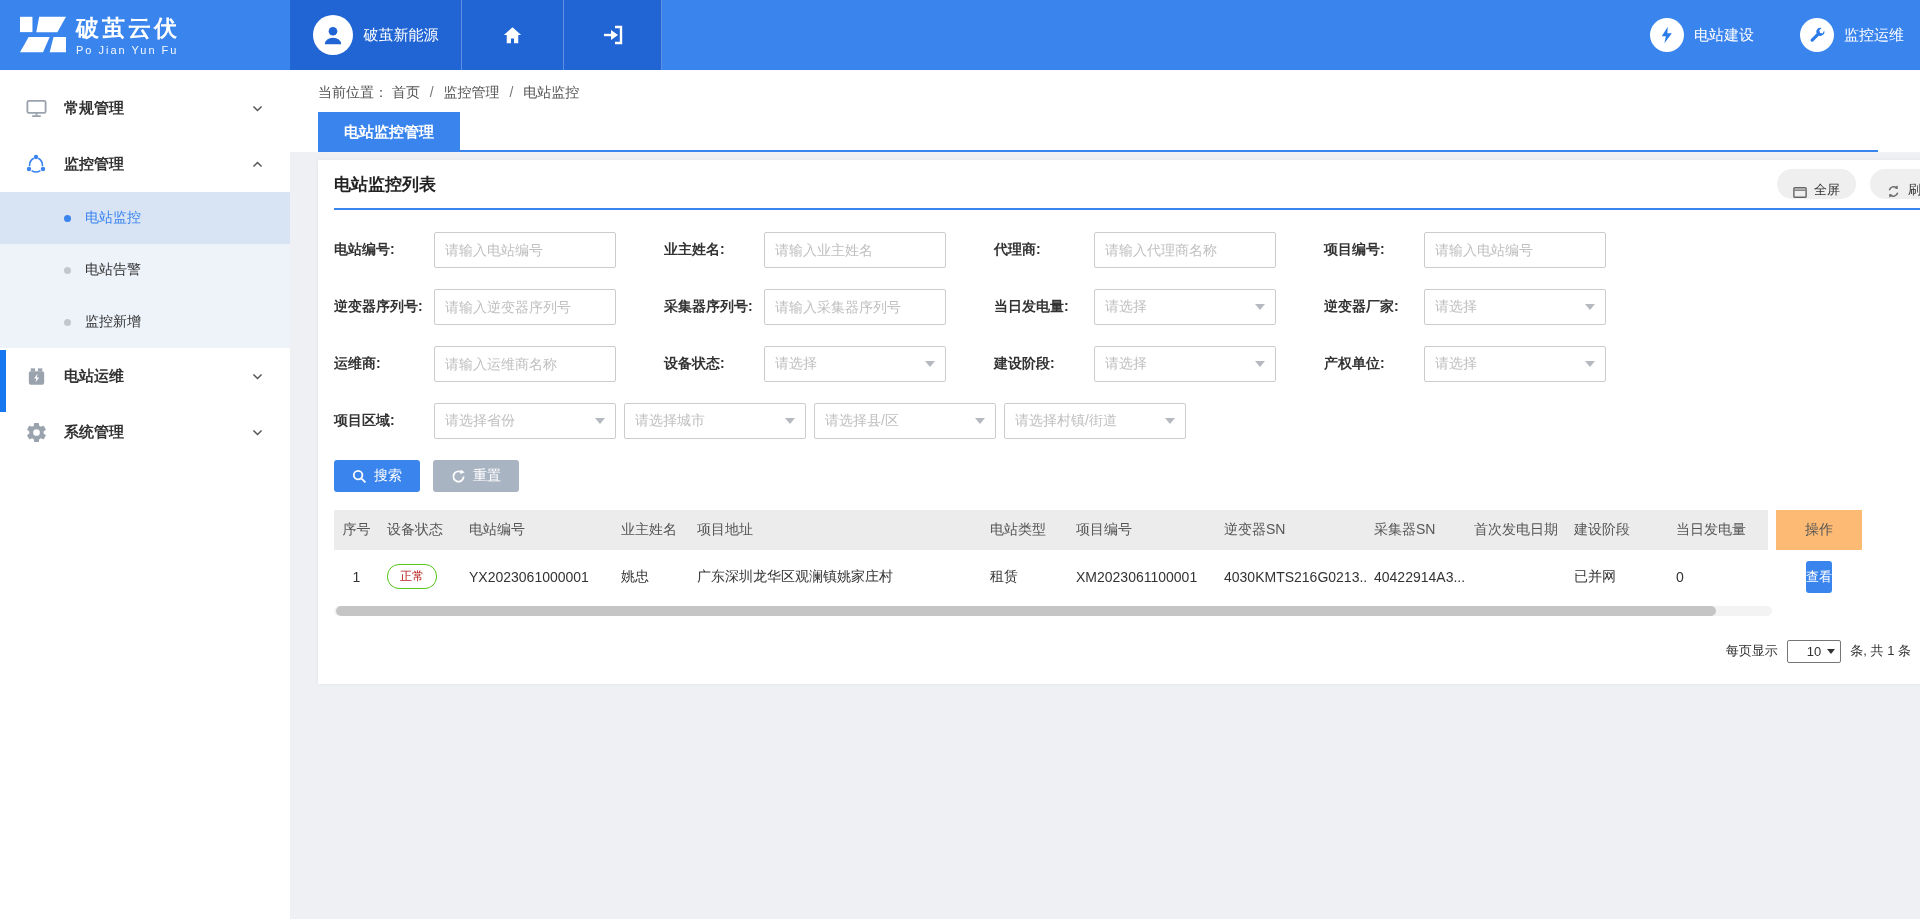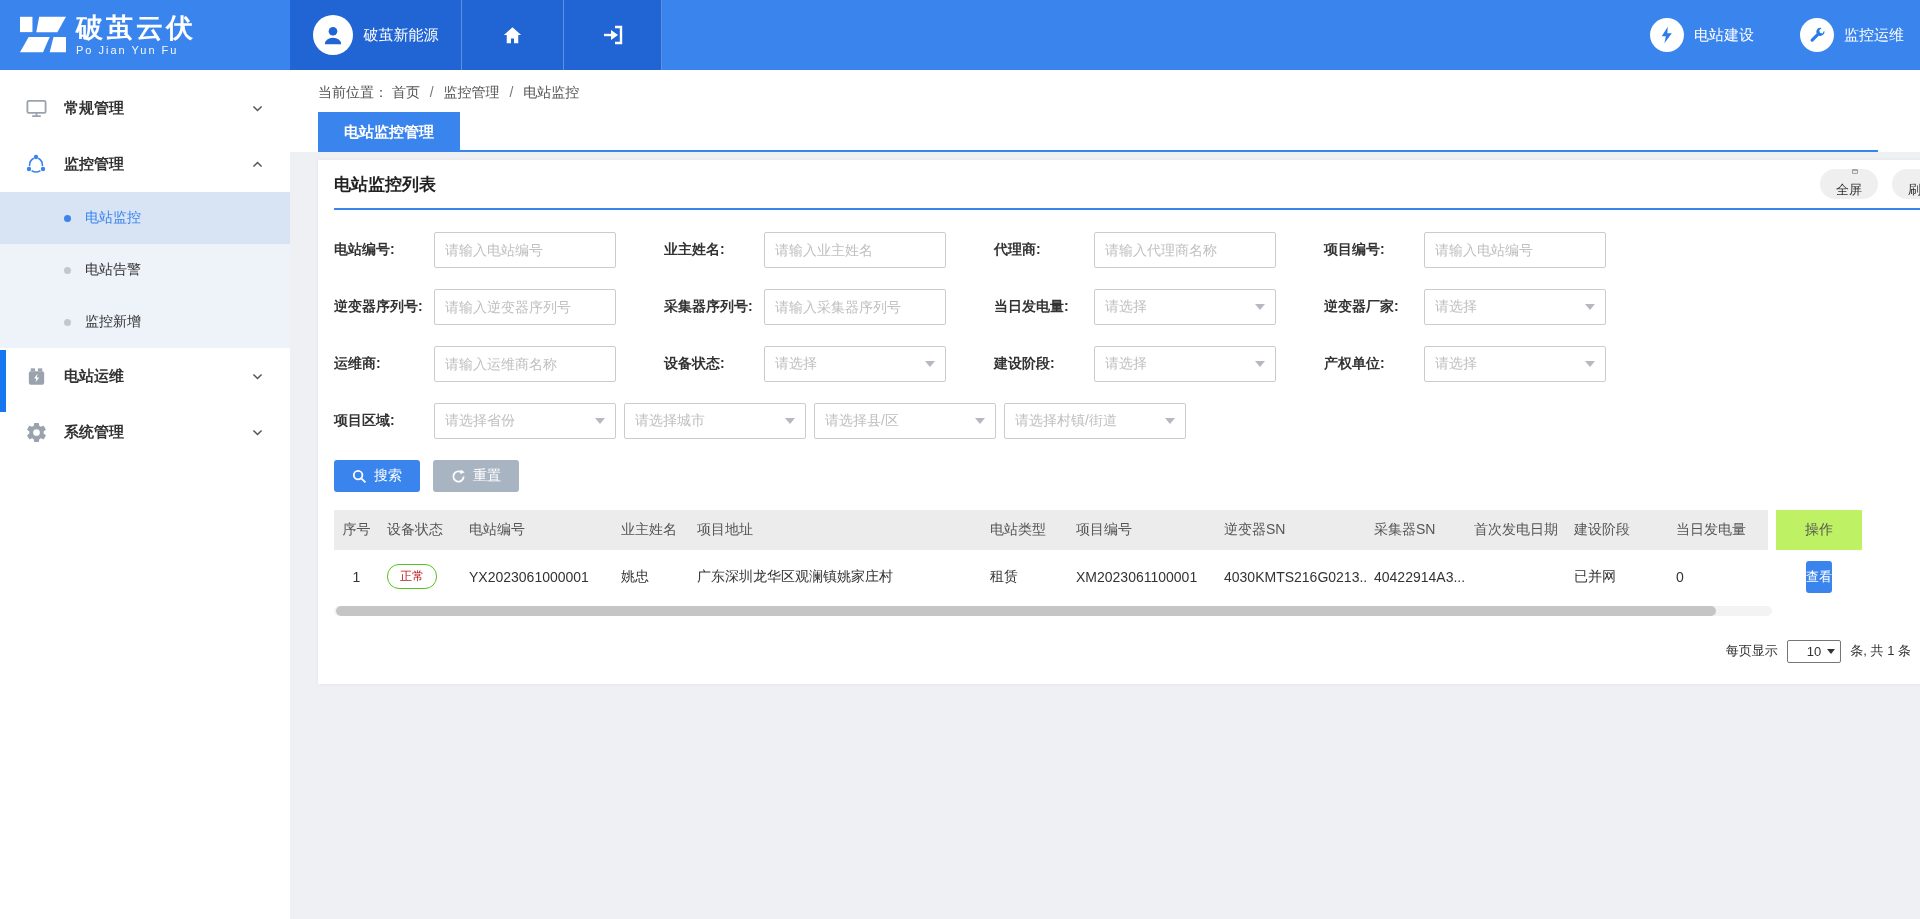--- a/index.html
+++ b/index.html
@@ -4,21 +4,21 @@
 <style>
   * { margin:0; padding:0; box-sizing:border-box; }
   html,body { width:1920px; height:919px; overflow:hidden; background:#eef0f4;
     font-family:"Liberation Sans","DejaVu Sans",sans-serif; color:#333; }
 
   
   .topbar { position:absolute; top:0; left:0; width:1920px; height:70px; display:flex; z-index:5; }
   .logo-area { width:290px; height:70px; background:#3a84ee; display:flex; align-items:center; padding-left:20px; }
   .logo-glyph { width:46px; height:40px; flex:none; }
   .logo-text { margin-left:10px; color:#fff; }
-  .logo-title { font-size:27px; font-weight:bold; letter-spacing:3px; line-height:26px; }
+  .logo-title { font-size:23px; font-weight:bold; letter-spacing:3px; line-height:26px; }
   .logo-sub { font-size:11px; letter-spacing:2px; margin-top:3px; opacity:.95; }
   .topbar-mid { display:flex; background:#2165d5; height:70px; }
   .tb-sec { display:flex; align-items:center; justify-content:center; border-right:1px solid rgba(255,255,255,.28); cursor:pointer; }
   .tb-user { width:172px; gap:11px; padding:0 6px; }
   .avatar { width:40px; height:40px; border-radius:50%; background:#fff; display:flex; align-items:center; justify-content:center; flex:none; }
   .tb-user-name { color:#fff; font-size:15px; white-space:nowrap; }
   .tb-home { width:102px; }
   .tb-login { width:98px; }
   .topbar-right { flex:1; background:#3a84ee; display:flex; align-items:center; justify-content:flex-end; gap:46px; padding-right:16px; }
   .tr-item { display:flex; align-items:center; gap:10px; color:#fff; font-size:15px; cursor:pointer; }
@@ -47,21 +47,21 @@
     font-size:15px; font-weight:bold; display:flex; align-items:center; padding:0 26px; cursor:pointer; }
   .tab-line { position:absolute; left:28px; right:42px; bottom:0; height:2px; background:#3a84ee; }
   .content { padding:8px 42px 0 28px; }
 
   
   .card { background:#fff; width:1706px; padding:0 16px 20px 16px; box-shadow:0 0 4px rgba(0,0,0,.06); }
   .card-head { height:50px; display:flex; align-items:center; justify-content:space-between; border-bottom:2px solid #3a84ee; }
   .card-title { font-size:17px; font-weight:bold; color:#222; }
   .card-actions { display:flex; gap:14px; }
   .pill { height:30px; border:none; border-radius:15px; background:#efefef; color:#333; font-size:13px;
-    display:flex; align-items:flex-end; gap:7px; padding:0 16px; cursor:pointer; font-family:inherit;flex-direction:column; }
+    display:flex; align-items:flex-end; gap:7px; padding:0 16px; cursor:pointer; font-family:inherit; }
   .pill-sm { padding:0 15px; }
 
   
   .filters { margin-top:22px; }
   .frow { display:flex; margin-bottom:21px; height:36px; align-items:center; }
   .fgroup { width:330px; display:flex; align-items:center; }
   .flabel { width:100px; font-size:14px; font-weight:bold; color:#333; flex:none; }
   .finput { width:182px; height:36px; border:1px solid #ccc; border-radius:2px; padding:0 10px;
     font-size:14px; color:#333; font-family:inherit; outline:none; }
   .finput::placeholder { color:#bfbfbf; }
@@ -76,21 +76,21 @@
   .btn { height:32px; border:none; border-radius:3px; color:#fff; font-size:14px; font-family:inherit;
     display:flex; align-items:center; gap:7px; padding:0 18px; cursor:pointer; }
   .btn-search { background:#3a84ee; }
   .btn-reset { background:#a9b4c2; }
 
   
   table { width:1528px; border-collapse:collapse; table-layout:fixed; margin-top:4px; }
   th { background:#ececec; height:40px; font-size:14px; font-weight:normal; color:#555; text-align:left; padding:0 8px; white-space:nowrap; overflow:hidden; }
   td { height:53px; font-size:14px; color:#333; padding:0 8px; background:#fff; white-space:nowrap; overflow:hidden; }
   th.col-idx, td.col-idx { text-align:center; padding:0 2px; }
-  th.col-op { background:#bef264; text-align:center; border-left:8px solid #fff; }
+  th.col-op { background:#fdba74; text-align:center; border-left:8px solid #fff; }
   td.col-op { text-align:center; border-left:8px solid #fff; box-shadow:-9px 0 8px -6px rgba(0,0,0,.15); }
   .badge { display:inline-block; border:1px solid #52c41a; color:#b91c1c; font-size:12px;
     border-radius:12px; padding:3px 12px; background:#fff; }
   .btn-view { background:#3a84ee; color:#fff; border:none; border-radius:3px; padding:7px 0;
     font-size:13px; cursor:pointer; font-family:inherit; }
 
   
   .hscroll { width:1438px; height:10px; margin-top:3px; background:#f3f3f3; border-radius:5px; position:relative; }
   .hthumb { position:absolute; left:2px; top:0; height:10px; width:96%; background:#c5c5c5; border-radius:5px; cursor:pointer; }
 

